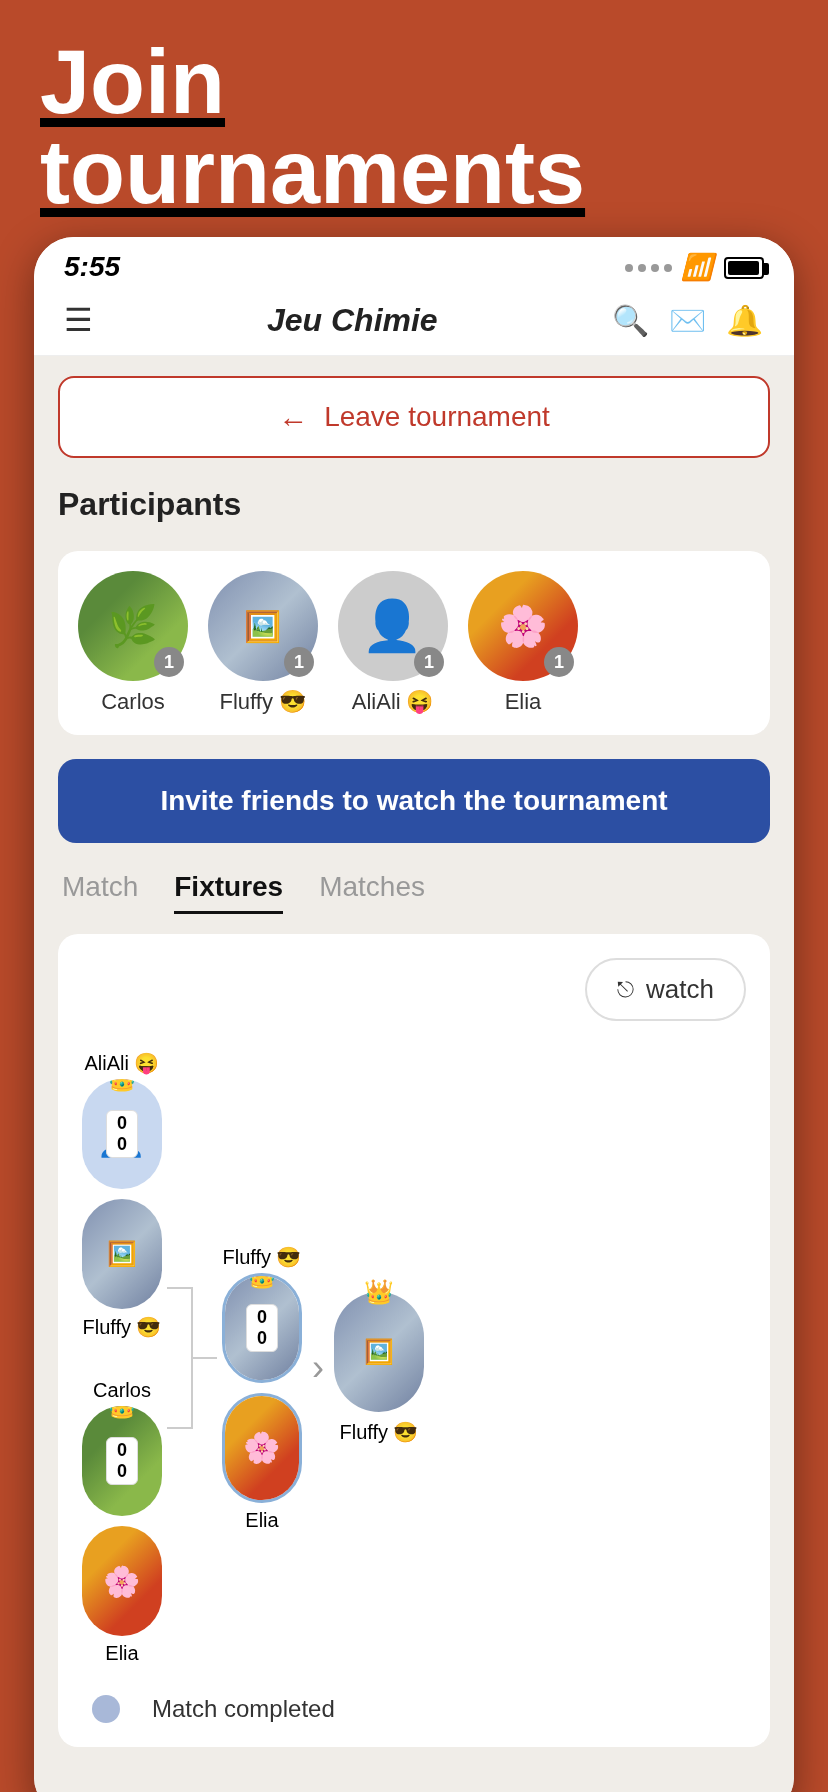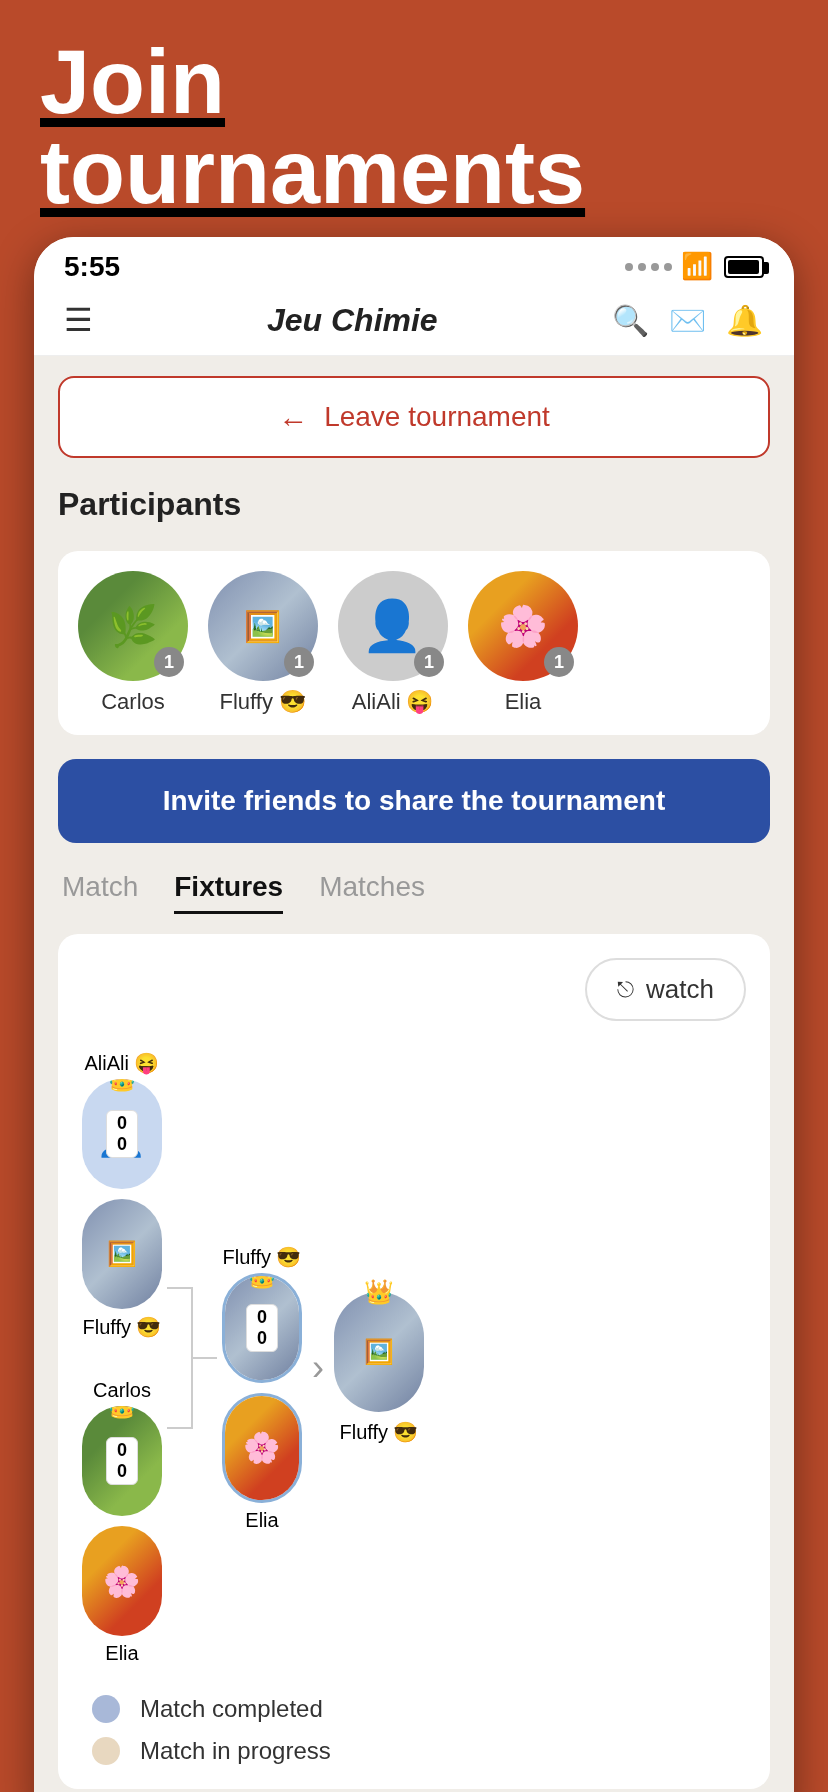--- a/index.html
+++ b/index.html
@@ -37,22 +37,23 @@
       overflow: hidden;
       box-shadow: 0 10px 40px rgba(0,0,0,0.4);
       margin-bottom: 30px;
     }
 
     
     .status-bar {
       background: white;
       display: flex;
       justify-content: space-between;
-      align-items: flex-start;
+      align-items: flex-end;
       padding: 14px 30px 8px;
+      font-style: italic;
     }
     .status-time {
       font-size: 28px;
       font-weight: 700;
       color: #000;
     }
     .status-icons {
       display: flex;
       align-items: center;
       gap: 10px;
@@ -240,21 +241,21 @@
       display: flex;
       flex-direction: column;
       gap: 14px;
       margin-top: 20px;
       padding-left: 10px;
     }
 
     .legend-item {
       display: flex;
       align-items: center;
-      gap: 20px;
+      gap: 32px;
     }
 
     .legend-dot {
       width: 28px;
       height: 28px;
       border-radius: 50%;
     }
 
     .legend-text {
       font-size: 24px;
@@ -388,21 +389,21 @@
           <div class="avatar">
             <div class="avatar-flower">🌸</div>
           </div>
           <div class="badge">1</div>
         </div>
         <span class="participant-name">Elia</span>
       </div>
     </div>
 
     
-    <button class="invite-btn">Invite friends to share the tournament</button>
+    <button class="invite-btn">Invite friends to watch the tournament</button>
 
     
     <div class="tabs">
       <span class="tab">Match</span>
       <span class="tab active">Fixtures</span>
       <span class="tab">Matches</span>
     </div>
 
     
     <div class="fixtures-card">
@@ -506,23 +507,19 @@
           <span style="font-size:20px;margin-top:8px;">Fluffy 😎</span>
         </div>
 
       </div>
 
       <div class="legend">
         <div class="legend-item">
           <div class="legend-dot" style="background:#a8b8d8;"></div>
           <span class="legend-text">Match completed</span>
         </div>
-        <div class="legend-item">
-          <div class="legend-dot" style="background:#e8d8c0;"></div>
-          <span class="legend-text">Match in progress</span>
-        </div>
       </div>
 
     </div>
 
   </div>
 
 </div>
 
 </body></html>

